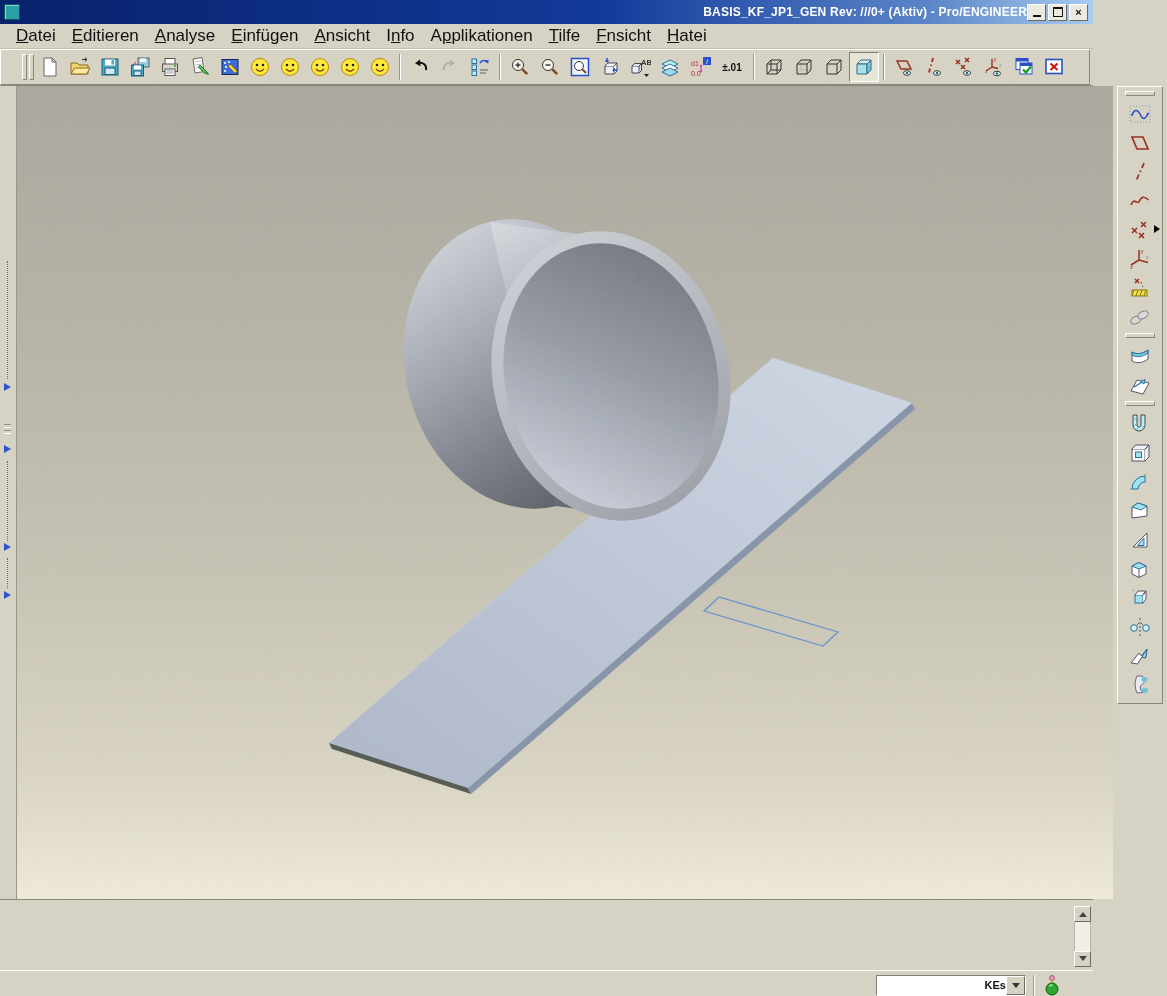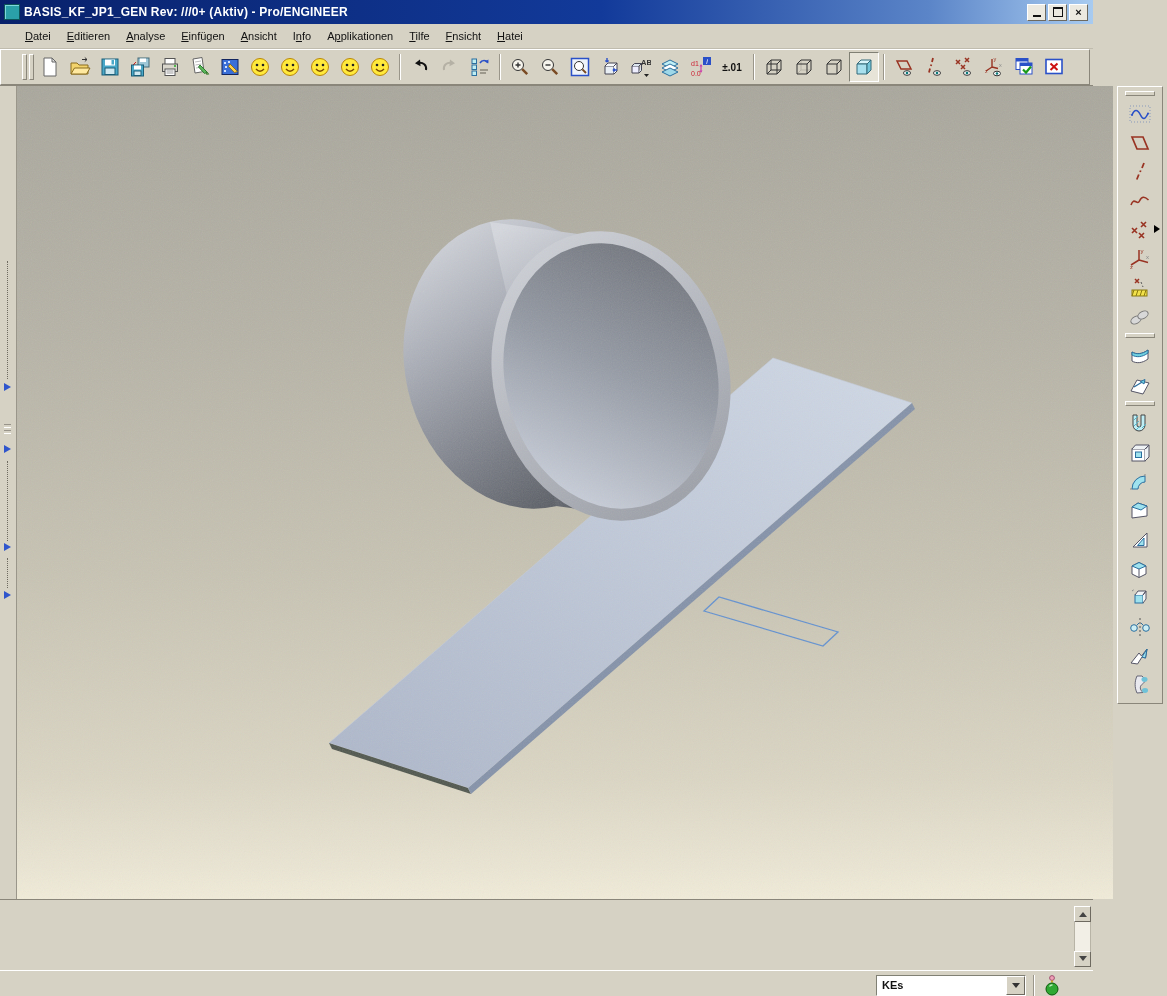--- a/index.html
+++ b/index.html
@@ -1,32 +1,32 @@
 <!DOCTYPE html>
 <html><head>
 <meta charset="utf-8">
 <style>
   html,body{margin:0;padding:0;}
   body{width:1167px;height:996px;background:#d6d2c4;font-family:"Liberation Sans",sans-serif;overflow:hidden;
        -webkit-font-smoothing:none;}
-  .win{width:1093px;height:996px;display:flex;flex-direction:column;border-bottom:2px solid #4d7c0f;box-sizing:border-box;}
+  .win{width:1093px;height:996px;display:flex;flex-direction:column;border-bottom:2px solid #4d7c0f;box-sizing:border-box;text-align:right;}
 
   
   .titlebar{height:24px;flex:0 0 24px;display:flex;align-items:center;padding:0 3px;
     background:linear-gradient(90deg,#08216b 0%,#123a9a 55%,#5b85c8 85%,#a8cbf0 100%);}
   .app-ico{width:14px;height:14px;background:#2aa0a8;border:1px solid #0c5458;box-shadow:inset 1px 1px 0 #7fd8dc;margin:0 4px 0 1px;flex:0 0 auto;}
   .title{color:#fff;font-size:12px;font-weight:bold;letter-spacing:.2px;white-space:nowrap;flex:1 1 auto;overflow:hidden;}
   .winbtns{display:flex;gap:2px;flex:0 0 auto;margin-right:2px;}
   .wbtn{width:17px;height:15px;background:#ece9e0;border:1px solid;border-color:#fff #6e6a60 #6e6a60 #fff;
         display:flex;align-items:center;justify-content:center;font-size:11px;font-weight:bold;color:#111;line-height:1;}
   .glyph-min{width:8px;height:2px;background:#111;margin-top:7px;}
   .glyph-max{width:8px;height:7px;border:1px solid #111;border-top-width:2px;}
 
   
-  .menubar{height:24px;flex:0 0 24px;display:flex;align-items:center;padding-left:17px;font-size:11px;color:#111;
+  .menubar{height:24px;flex:0 0 24px;display:flex;align-items:center;padding-left:8px;font-size:17px;color:#111;
            border-bottom:1px solid #c0bcae;}
   .menu-item{padding:3px 8px;white-space:nowrap;}
 
   
   .toolbarrow{height:36px;flex:0 0 36px;display:flex;align-items:stretch;background:#d6d2c4;}
   .tb-panel{display:inline-flex;align-items:center;padding:1px 20px;border:1px solid;border-color:#fff #8a867a #8a867a #fff;background:#d6d2c4;}
   .grip{width:3px;height:24px;border:1px solid;border-color:#fff #8a867a #8a867a #fff;margin:0 1px;}
   .tsep{width:0;height:26px;border-left:1px solid #9a968a;border-right:1px solid #fff;margin:0 4px;}
   .tbtn{width:28px;height:28px;display:flex;align-items:center;justify-content:center;border:1px solid transparent;}
   .tbtn.pressed{border-color:#808074 #fff #fff #808074;background:#e7e4d8;}

